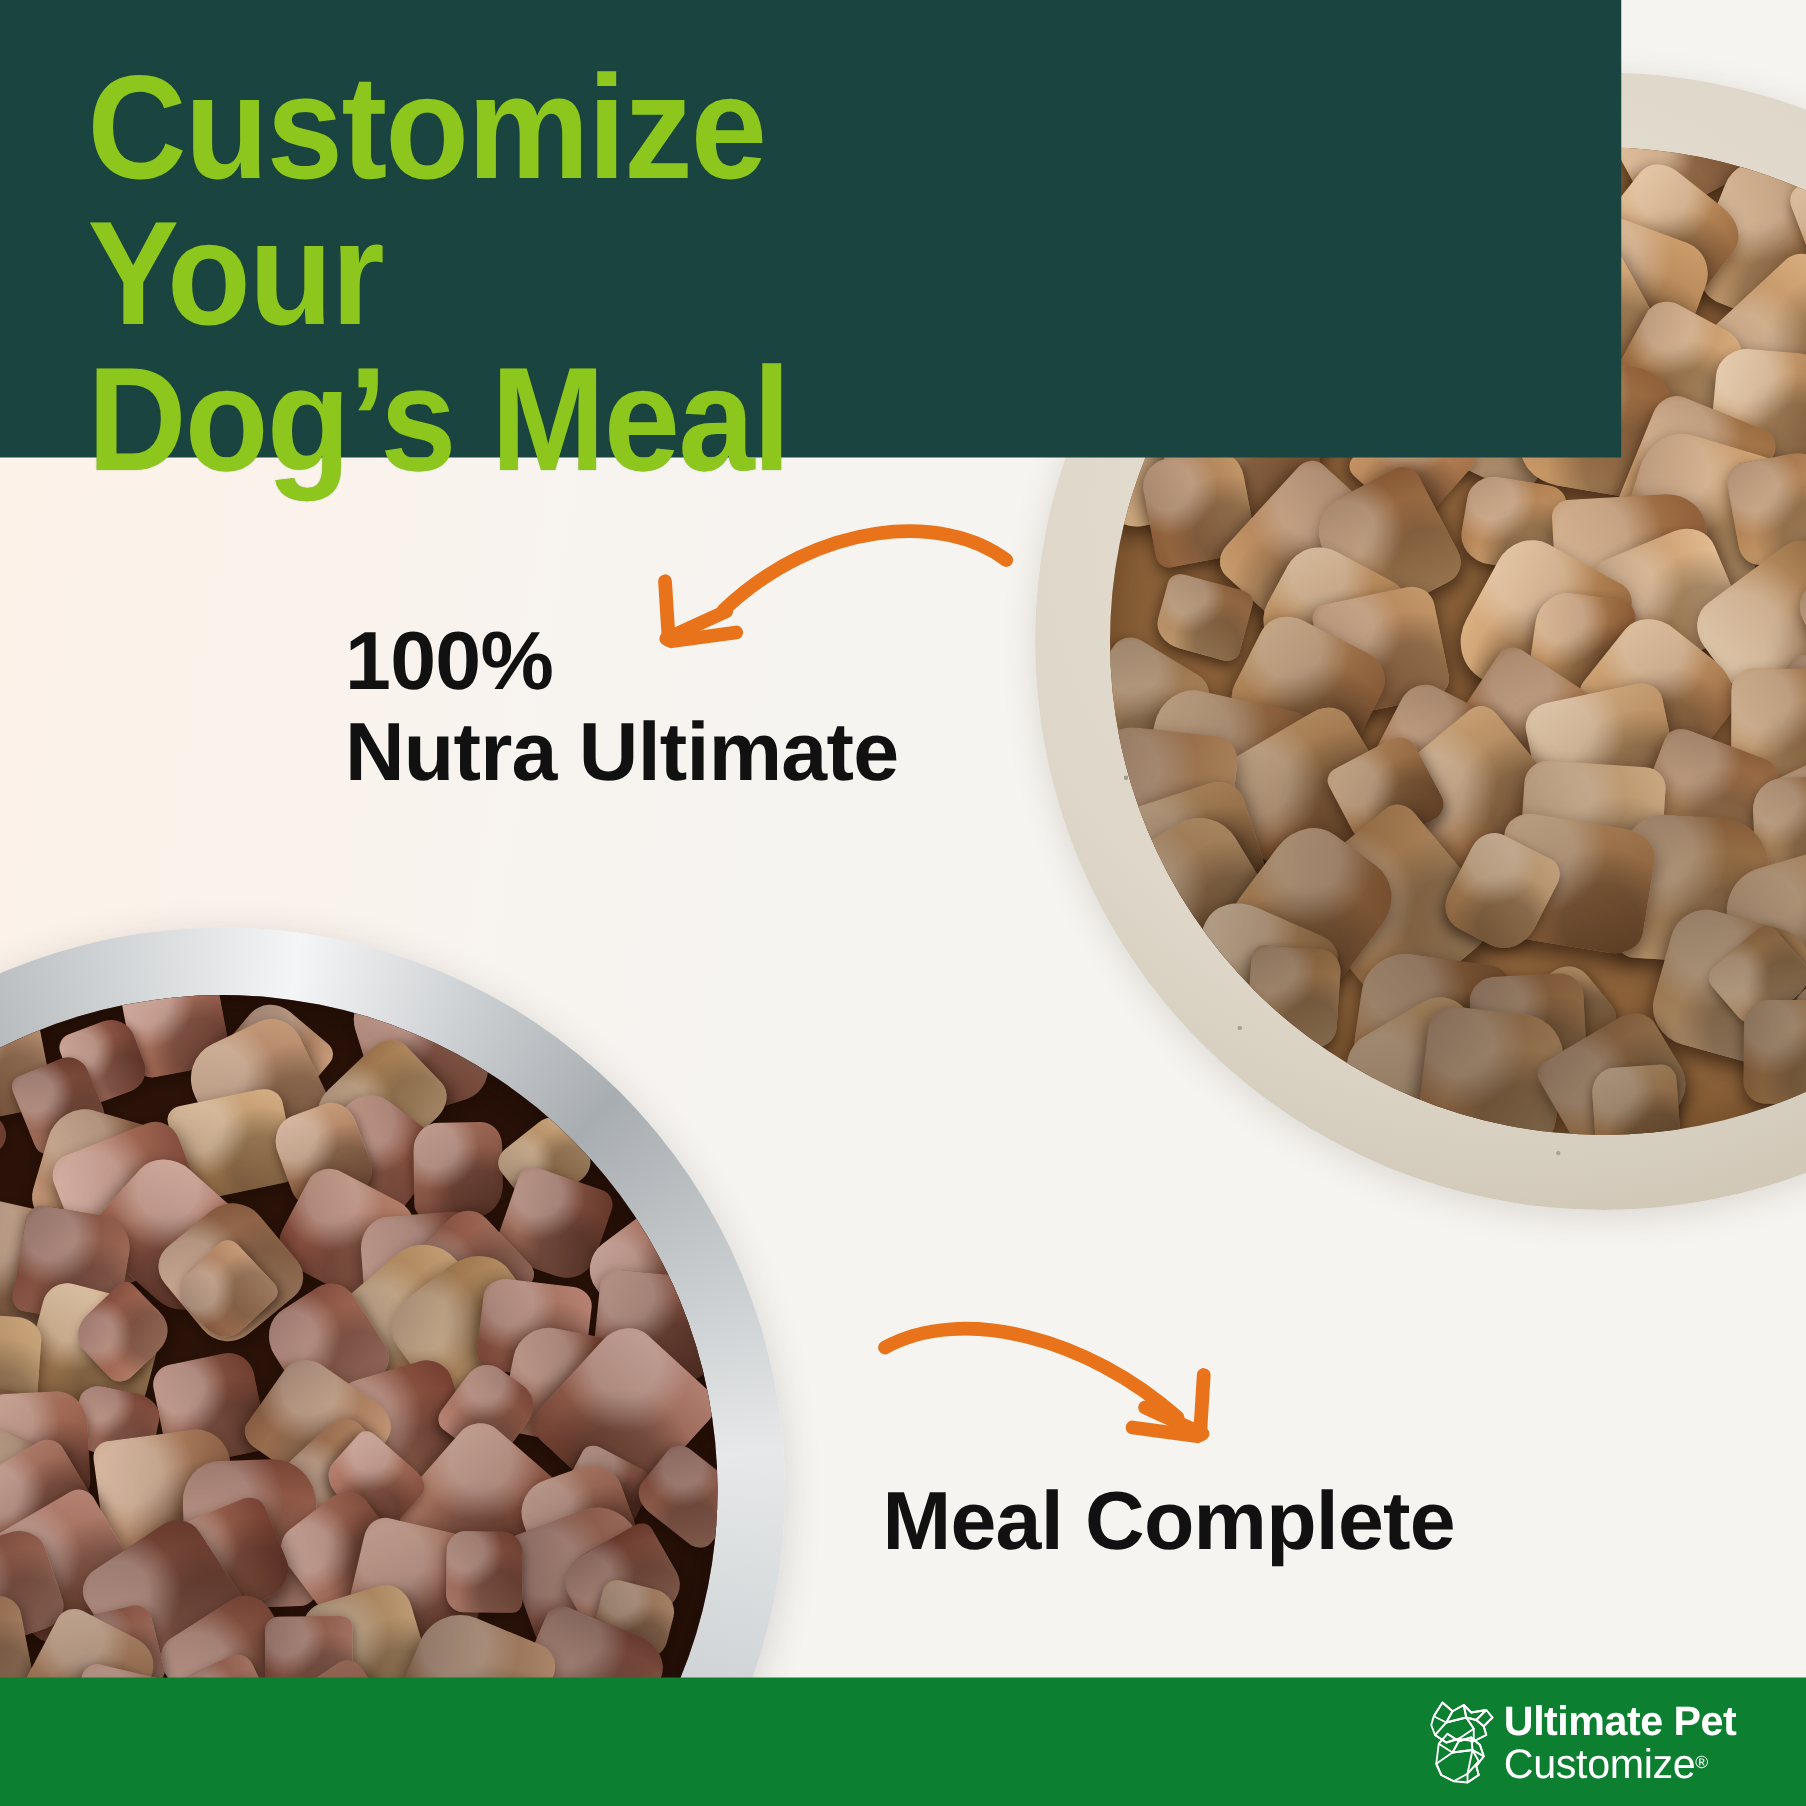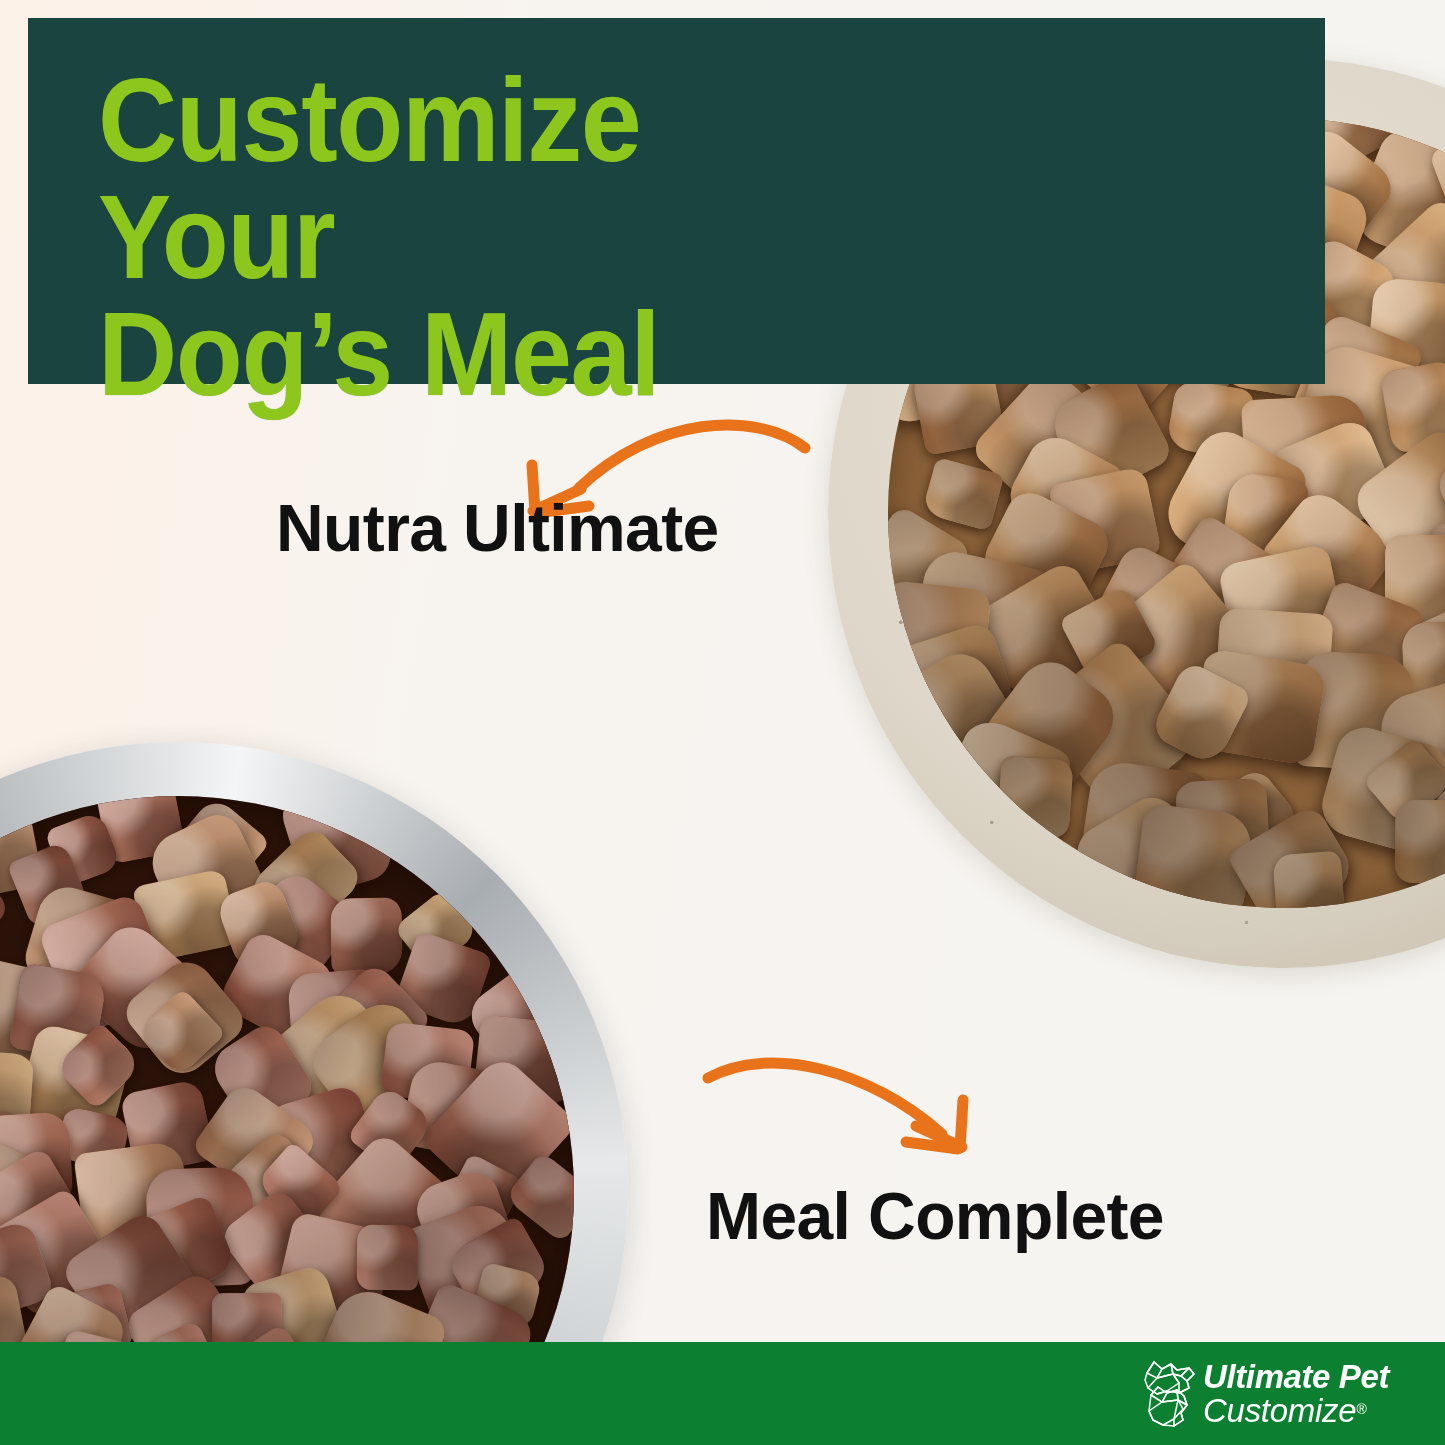--- a/index.html
+++ b/index.html
@@ -11,24 +11,23 @@
   }
   #stage {
     position:relative;
     width:1445px; height:1445px;
     overflow:hidden;
     background:linear-gradient(100deg,#FDF2E8 0%, #FBF2EA 14%, #F7F4F0 34%, #F6F4F0 100%);
   }
 
   
   .header-band {
-    position:absolute; left:0; top:18px;
+    position:absolute; left:0; top:0;
     width:1297px; height:366px;
     background:#1A4440;
-    margin-left:28px;
   }
   .headline {
     position:absolute; left:70px; top:44px;
     width:860px;
     color:#8DC71E;
     font-family:"Liberation Sans", sans-serif;
     font-weight:700;
     font-size:118px;
     line-height:0.99;
     letter-spacing:-1.5px;
@@ -129,21 +128,21 @@
   }
 
   
   .footer-bar {
     position:absolute; left:0; bottom:0;
     width:1445px; height:103px;
     background:#0C8030;
   }
   .logo-wrap {
     position:absolute; right:56px; bottom:14px;
-    display:flex; align-items:center; gap:0;font-style:italic;
+    display:flex; align-items:center; gap:0;
   }
   .logo-text {
     color:#FFFFFF;
     font-family:"Liberation Sans", sans-serif;
     line-height:1.02;
   }
   .logo-line1 { font-size:33px; font-weight:700; letter-spacing:-0.4px; display:block; }
   .logo-line2 { font-size:33px; font-weight:400; letter-spacing:-0.3px; display:block; }
   .logo-line2 .reg { font-size:14px; vertical-align:8px; }
 </style>
@@ -338,20 +337,21 @@
   </div>
 
   <svg class="arrow-svg" id="arrow-nutra" width="330" height="140" viewBox="0 0 330 140">
     <path d="M 300 36 C 250 -2 150 4 74 76" fill="none" stroke="#E8731A" stroke-width="11" stroke-linecap="round"></path>
     <path d="M 27 53 L 30 100" fill="none" stroke="#E8731A" stroke-width="11" stroke-linecap="round"></path>
     <path d="M 32 101 L 84 94" fill="none" stroke="#E8731A" stroke-width="11" stroke-linecap="round"></path>
     <path d="M 28 99 L 76 77" fill="none" stroke="#E8731A" stroke-width="11" stroke-linecap="round"></path>
   </svg>
 
   <div class="callout" id="callout-nutra">
+    <span class="ln">100%</span>
     <span class="ln">Nutra Ultimate</span>
   </div>
 
   <svg class="arrow-svg" id="arrow-booster" width="340" height="140" viewBox="0 0 340 140">
     <path d="M 48 30 C 110 -4 210 22 282 86" fill="none" stroke="#E8731A" stroke-width="11" stroke-linecap="round"></path>
     <path d="M 303 52 L 300 100" fill="none" stroke="#E8731A" stroke-width="11" stroke-linecap="round"></path>
     <path d="M 298 101 L 246 94" fill="none" stroke="#E8731A" stroke-width="11" stroke-linecap="round"></path>
     <path d="M 302 99 L 256 78" fill="none" stroke="#E8731A" stroke-width="11" stroke-linecap="round"></path>
   </svg>
 

